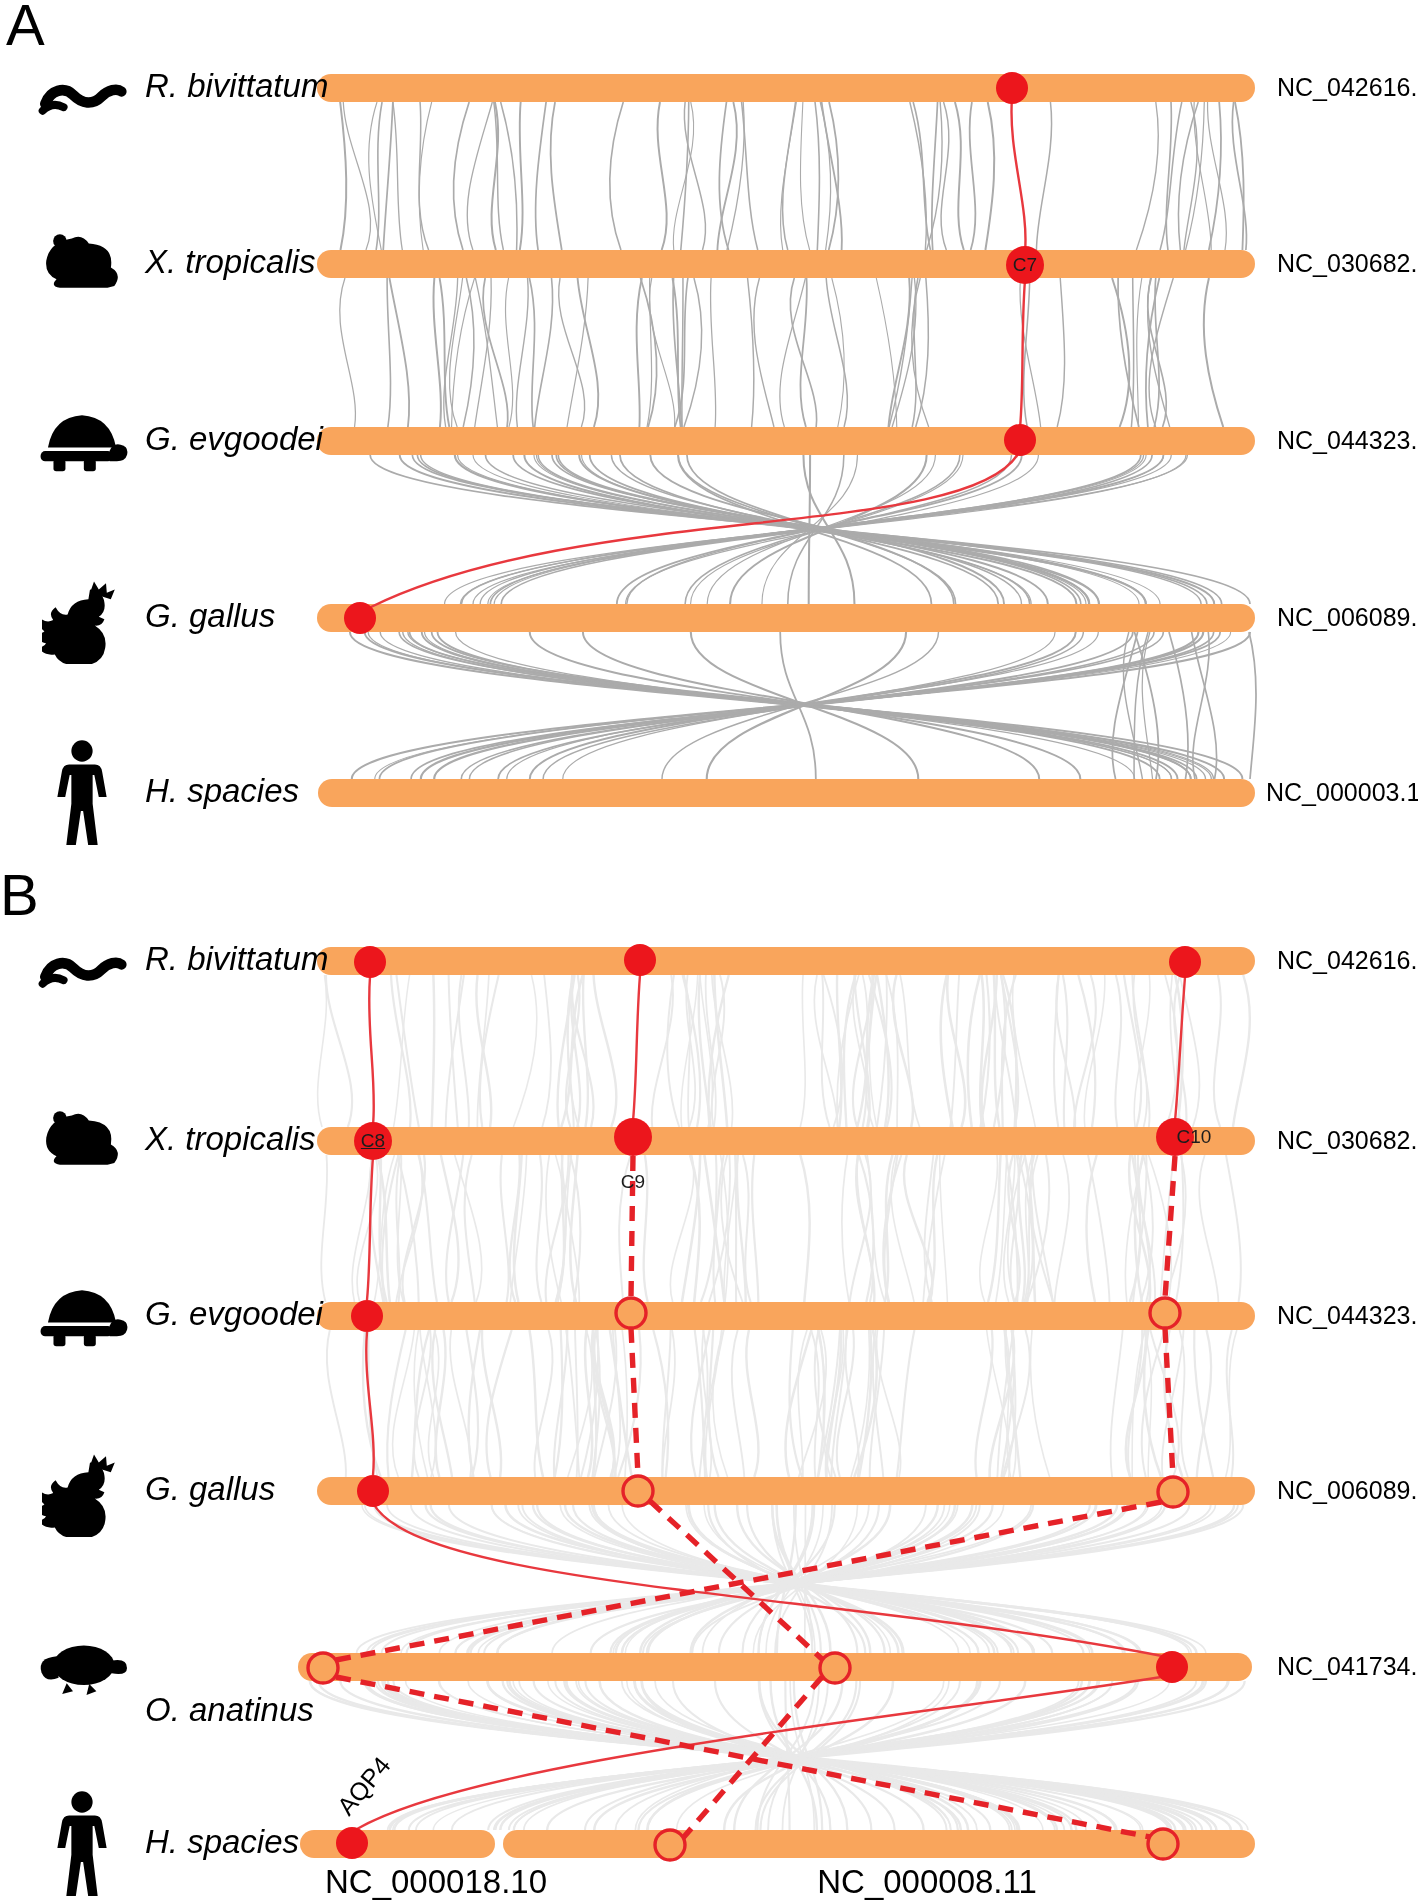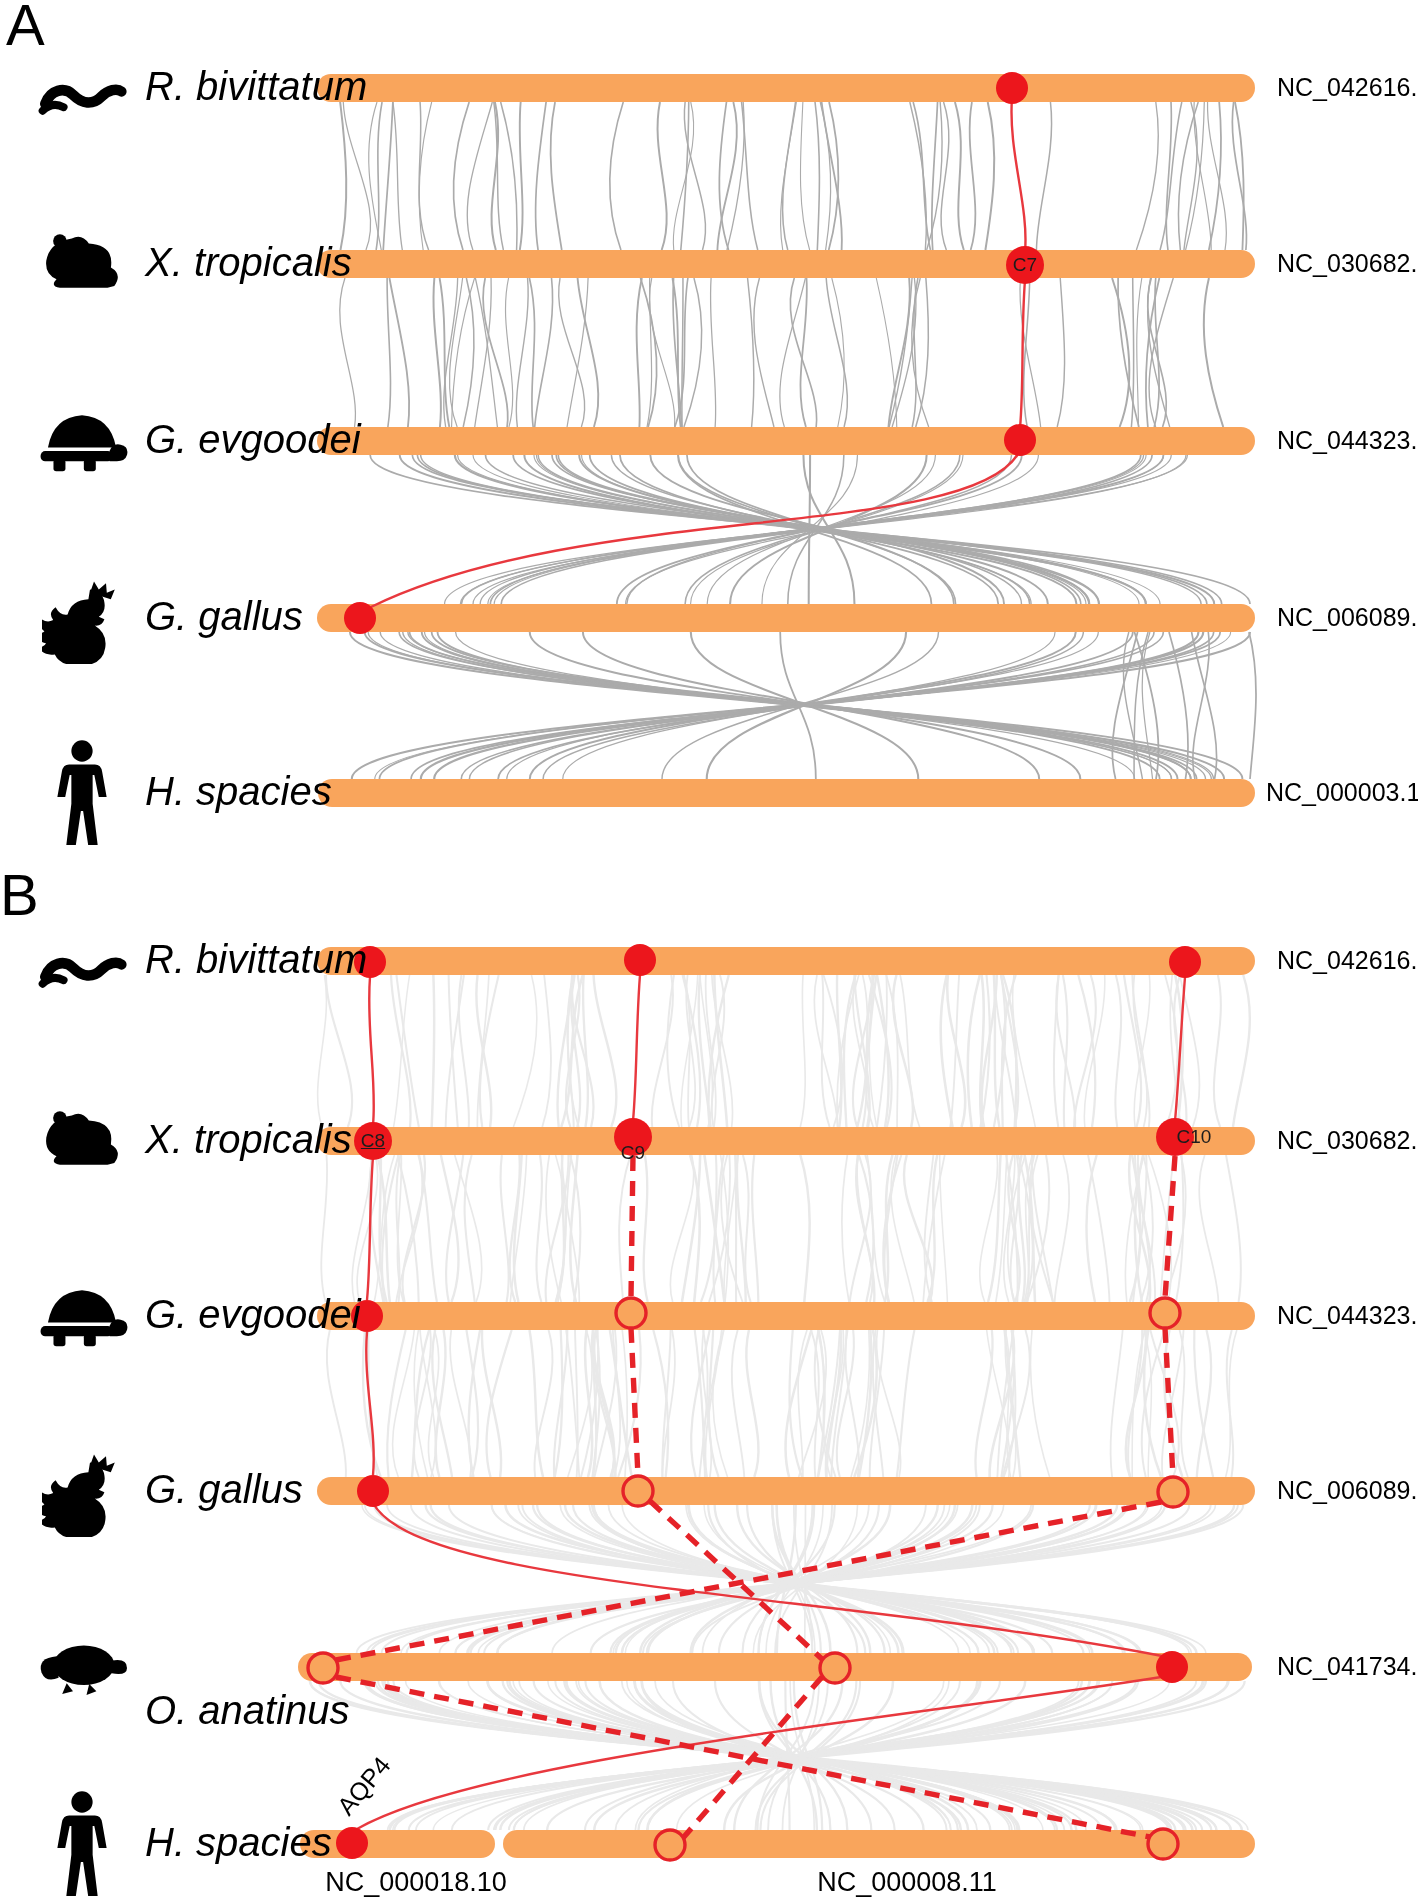--- a/index.html
+++ b/index.html
@@ -1,23 +1,23 @@
 <!DOCTYPE html>
 <html><head>
 <meta charset="utf-8">
 <style>
   html,body{margin:0;padding:0;background:#fff;}
   #stage{position:relative;width:1418px;height:1903px;background:#fff;overflow:hidden;
          font-family:"Liberation Sans", sans-serif;color:#000;}
   #fig{position:absolute;left:0;top:0;}
   .panel-letter{position:absolute;font-size:58px;line-height:1;font-weight:400;}
-  .species{position:absolute;font-style:italic;font-size:40px;transform:translateY(-54%);white-space:nowrap;}
+  .species{position:absolute;font-style:italic;font-size:33px;transform:translateY(-54%);white-space:nowrap;}
   .accession{position:absolute;font-size:25px;transform:translateY(-52%);white-space:nowrap;}
   .clabel{position:absolute;font-size:19px;color:#1c1c1c;transform:translate(-50%,-50%);z-index:5;}
-  .bottom-acc{position:absolute;font-size:27px;transform:translate(-50%,-50%);white-space:nowrap;}
+  .bottom-acc{position:absolute;font-size:33px;transform:translate(-50%,-50%);white-space:nowrap;margin-left:20px;}
   .gene-label{position:absolute;font-size:25px;transform:translate(-50%,-50%) rotate(-50deg);white-space:nowrap;}
   .icon{position:absolute;}
 </style>
 </head>
 <body>
 
 <div id="stage">
 
   <svg id="fig" width="1418" height="1903" viewBox="0 0 1418 1903">
       <path d="M741.5307331597432 102 C 747.6411586515605 153.8, 746.0374600151554 205.6, 757.7441596603021 250" fill="none" stroke="#ABABAB" stroke-width="1.57"></path>
@@ -803,21 +803,21 @@
   <div class="species" id="b-sp-5" style="left: 145px; top: 1844px;">H. spacies</div>
 
   <div class="accession" id="b-ac-0" style="left: 1277px; top: 961px;">NC_042616.1</div>
   <div class="accession" id="b-ac-1" style="left: 1277px; top: 1141px;">NC_030682.1</div>
   <div class="accession" id="b-ac-2" style="left: 1277px; top: 1316px;">NC_044323.1</div>
   <div class="accession" id="b-ac-3" style="left: 1277px; top: 1491px;">NC_006089.5</div>
   <div class="accession" id="b-ac-4" style="left: 1277px; top: 1667px;">NC_041734.1</div>
 
   <div class="clabel" id="cl-c7" style="left: 1025px; top: 265px; text-align: right;">C7</div>
   <div class="clabel" id="cl-c8" style="left: 373px; top: 1141px; text-decoration: underline;">C8</div>
-  <div class="clabel" id="cl-c9" style="left: 633px; top: 1153px;">C9</div>
+  <div class="clabel" id="cl-c9" style="left: 633px; top: 1182px;">C9</div>
   <div class="clabel" id="cl-c10" style="left: 1175px; top: 1137px; padding-left: 38px;">C10</div>
 
   <div class="gene-label" id="gl-aqp4" style="left: 364px; top: 1786px;">AQP4</div>
 
   <div class="bottom-acc" id="bacc-0" style="left: 416px; top: 1882px;">NC_000018.10</div>
   <div class="bottom-acc" id="bacc-1" style="left: 907px; top: 1882px;">NC_000008.11</div>
 
 </div>
 
 </body></html>

